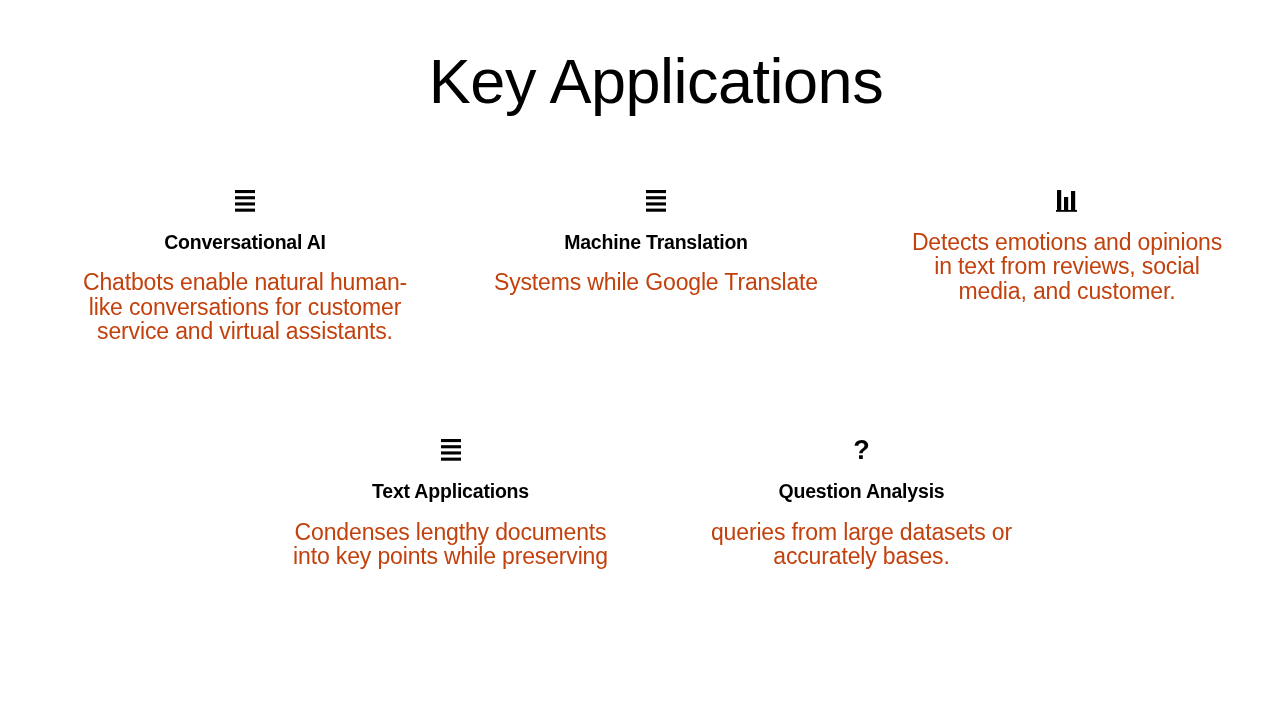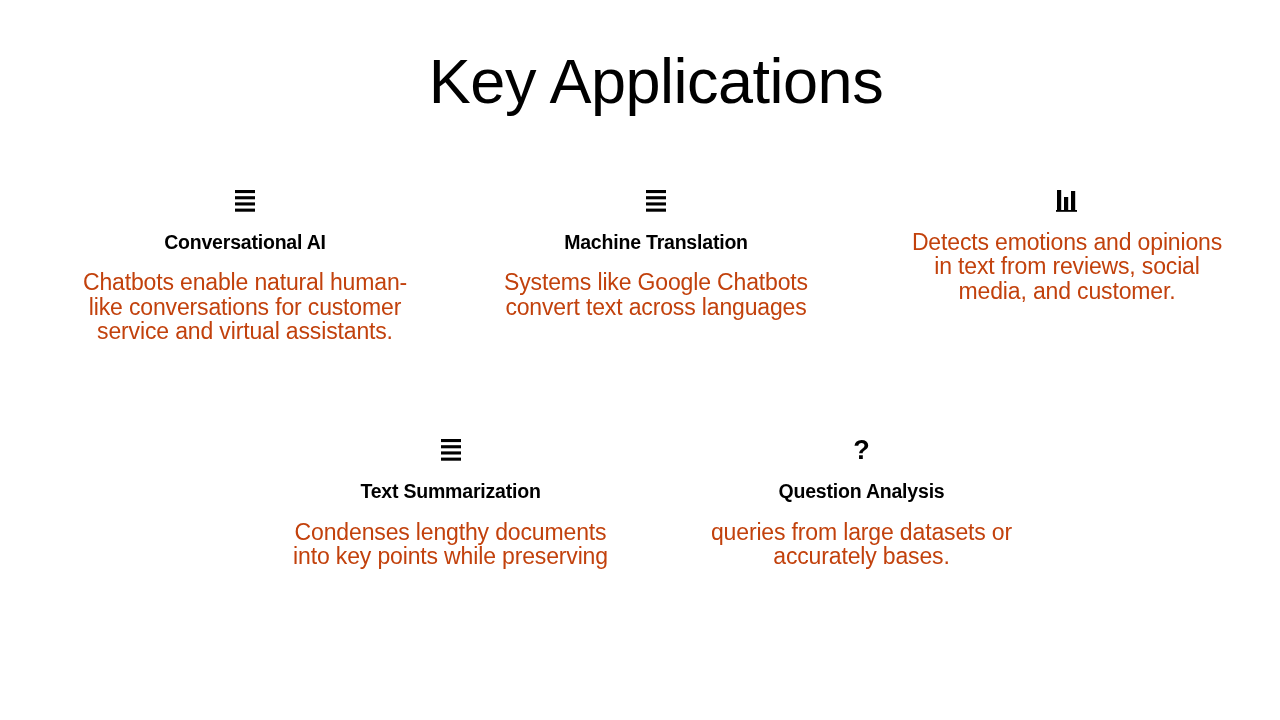--- a/index.html
+++ b/index.html
@@ -151,22 +151,21 @@
               <svg width="22" height="26" viewBox="0 0 22 26" aria-hidden="true">
                 <rect x="1" y="2" width="20" height="3.1" fill="#000"></rect>
                 <rect x="1" y="8.2" width="20" height="3.1" fill="#000"></rect>
                 <rect x="1" y="14.4" width="20" height="3.1" fill="#000"></rect>
                 <rect x="1" y="20.6" width="20" height="3.1" fill="#000"></rect>
               </svg>
             </span>
           </div>
           <div class="card-heading">Machine Translation</div>
           <div class="card-body">
-            <span class="ln">Systems like Google Chatbots</span>
-            <span class="ln">convert text across languages</span>
+            <span class="ln">Systems while Google Translate</span>
           </div>
         </div>
         <div class="card">
           <div class="card-icon">
             <span class="icon-glyph icon-chart">
               <svg width="26" height="26" viewBox="0 0 26 26" aria-hidden="true">
                 <rect x="3" y="2" width="4.2" height="20" fill="#000"></rect>
                 <rect x="10" y="9" width="4.2" height="13" fill="#000"></rect>
                 <rect x="17" y="3" width="4.2" height="19" fill="#000"></rect>
                 <rect x="2" y="22" width="21" height="1.8" fill="#000"></rect>
@@ -185,21 +184,21 @@
           <div class="card-icon">
             <span class="icon-glyph icon-bars">
               <svg width="22" height="26" viewBox="0 0 22 26" aria-hidden="true">
                 <rect x="1" y="2" width="20" height="3.1" fill="#000"></rect>
                 <rect x="1" y="8.2" width="20" height="3.1" fill="#000"></rect>
                 <rect x="1" y="14.4" width="20" height="3.1" fill="#000"></rect>
                 <rect x="1" y="20.6" width="20" height="3.1" fill="#000"></rect>
               </svg>
             </span>
           </div>
-          <div class="card-heading">Text Summarization</div>
+          <div class="card-heading">Text Applications</div>
           <div class="card-body">
             <span class="ln">Condenses lengthy documents</span>
             <span class="ln">into key points while preserving</span>
           </div>
         </div>
         <div class="card">
           <div class="card-icon">
             <span class="icon-glyph icon-question">?</span>
           </div>
           <div class="card-heading">Question Analysis</div>

